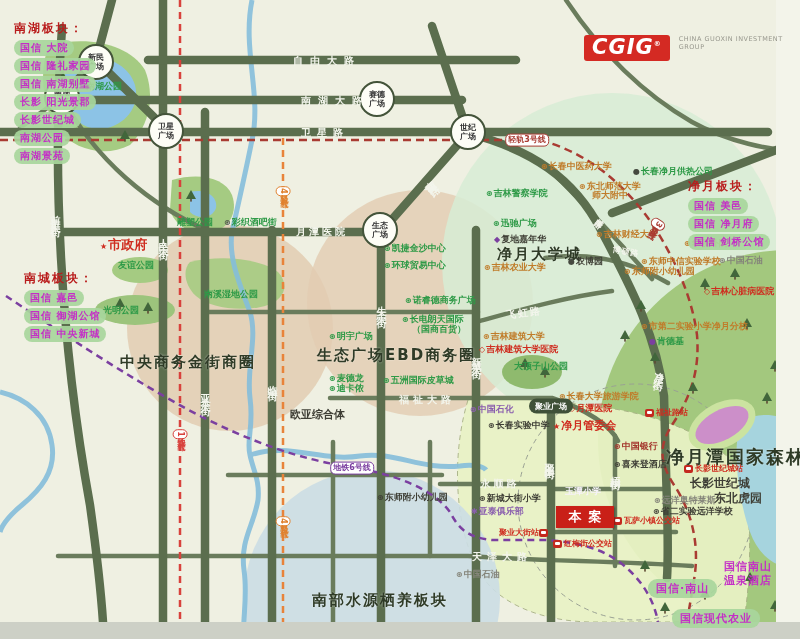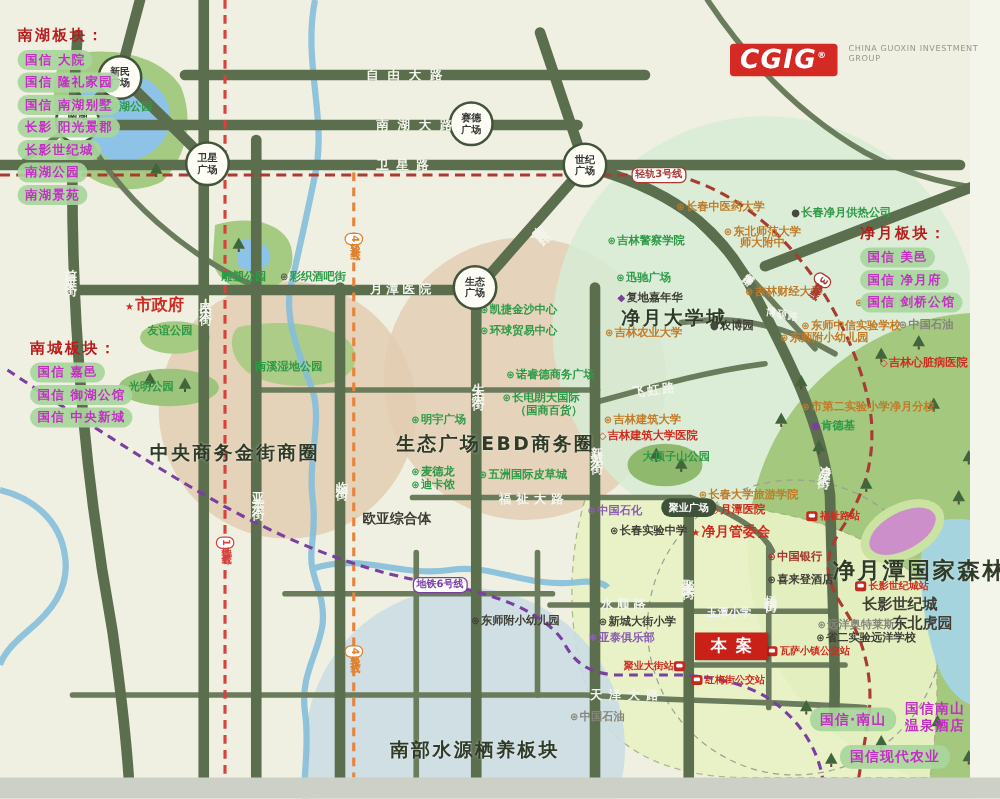--- a/index.html
+++ b/index.html
@@ -38,21 +38,21 @@
   .tlabel.v{writing-mode:vertical-rl;}
   .l3{color:#a93b32}.l4{color:#e0812e}.m1{color:#d8413c}.m6{color:#7b3fa0}
 
   .panel{position:absolute;}
   .panel-title{margin:0 0 3px 0;font-size:12px;font-weight:bold;color:#b91c1c;letter-spacing:2px;}
   .pill{display:table;background:rgba(168,214,156,.92);color:#c42fc6;font-weight:bold;font-size:10px;
         letter-spacing:1px;border-radius:8px;padding:1px 6px;margin-bottom:2px;white-space:nowrap;}
   .plain2{position:absolute;color:#c42fc6;font-weight:bold;font-size:11px;letter-spacing:1px;
         white-space:pre-line;line-height:1.25;}
   .cpill{position:absolute;background:rgba(168,214,156,.92);color:#c42fc6;font-weight:bold;font-size:11px;
-        letter-spacing:1px;border-radius:9px;padding:2px 8px;white-space:nowrap;}
+        letter-spacing:1px;border-radius:9px;padding:2px 8px;white-space:nowrap;margin-top:13px;}
 
   #logo{position:absolute;left:584px;top:35px;display:flex;align-items:flex-start;}
   #logo .box{background:#d42a23;color:#fff;font-style:italic;font-weight:800;font-size:21px;
         letter-spacing:1px;padding:2px 8px 3px 8px;border-radius:3px;line-height:1;}
   #logo .box sup{font-size:7px;font-style:normal;}
   #logo .cn{font-size:22px;font-weight:bold;color:#6e6e66;letter-spacing:3px;line-height:1;margin:1px 0 2px 8px;}
   #logo .en{font-size:6.5px;color:#97978d;letter-spacing:.5px;margin-left:9px;}
 
   #site{position:absolute;left:556px;top:506px;width:58px;height:22px;background:#c92018;
         color:#fff;font-size:13px;font-weight:bold;letter-spacing:7px;text-indent:7px;

